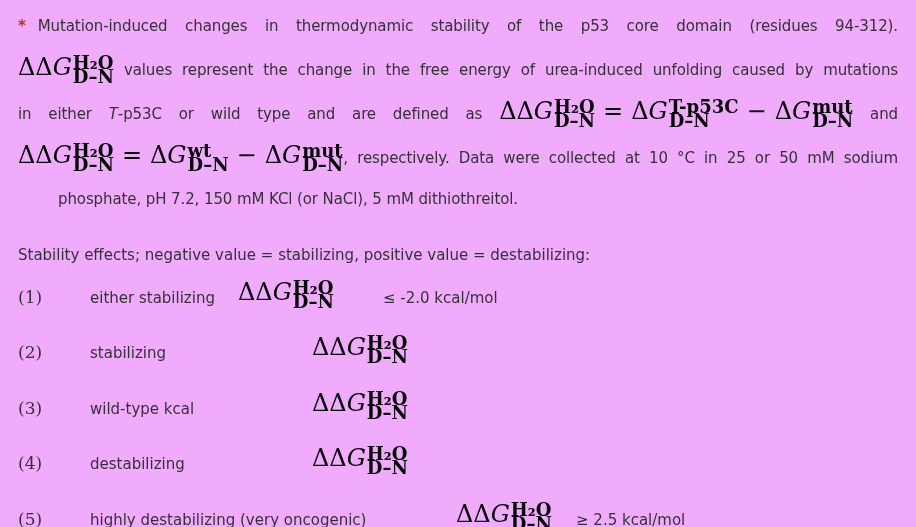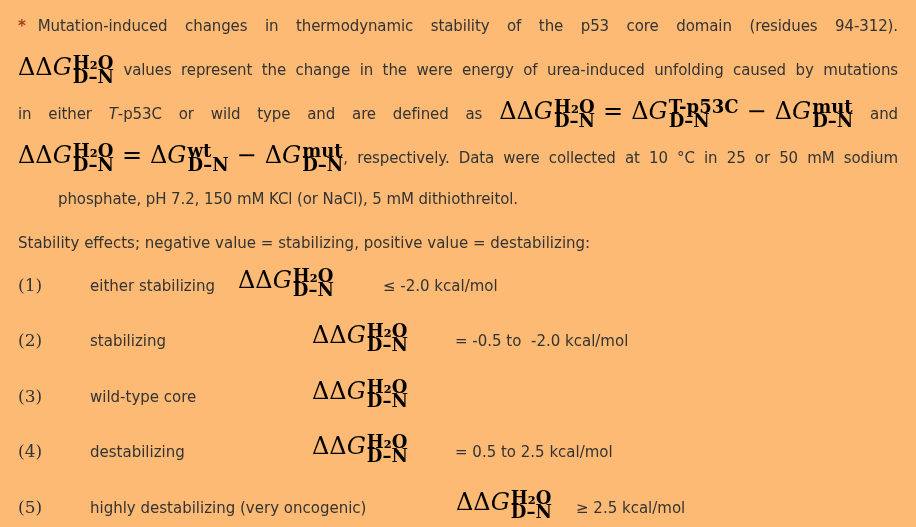--- a/index.html
+++ b/index.html
@@ -1,20 +1,20 @@
 <!DOCTYPE html>
 <html><head>
 <meta charset="utf-8">
 <style>
   html,body{margin:0;padding:0;background:#ffffff;}
   body{width:916px;height:527px;overflow:hidden;}
   .page{
     position:relative;width:916px;height:527px;
     font-family:"DejaVu Sans","Liberation Sans",sans-serif;
-    font-size:15px;color:#333333;background:#fdba74;
+    font-size:15px;color:#333333;background:#f0abfc;
   }
   .para{padding:6px 18px 0 18px;}
   .pline{
     line-height:41px;
     text-align:justify;
     text-align-last:justify;
     letter-spacing:-0.1px;
     white-space:normal;
   }
   .pline.left{text-align:left;text-align-last:left;margin-left:40px;}
@@ -26,21 +26,21 @@
   }
   .mG{font-style:italic;}
   .mstack{
     display:inline-block;vertical-align:-8px;
     font-size:18px;line-height:14px;text-align:left;
     letter-spacing:0;margin-left:1px;font-weight:bold;
   }
   .msup,.msub{display:block;}
   .mop{margin:0 8px;}
   
-  .intro{margin:12px 18px 0 18px;line-height:22px;text-align:left;}
+  .intro{margin:24px 18px 0 18px;line-height:22px;text-align:left;}
   
   .rows{position:relative;margin-top:6px;}
   .row{position:relative;height:55.4px;}
   .cell{position:absolute;top:17px;white-space:pre;}
   .num{left:18px;font-family:"DejaVu Serif","Liberation Serif",serif;font-size:17px;top:15px;color:#333333;}
   .label{left:90px;}
   .row .math{position:absolute;top:8px;left:312px;line-height:24px;}
   .value{left:455px;}
   .row-1 .math{left:238px;}
   .row-1 .value{left:383px;}
@@ -49,21 +49,21 @@
 </style>
 </head>
 <body>
 
 <div class="page">
 
   <div class="para">
 
     <div class="pline"><span class="asterisk">*</span><span>Mutation-induced changes in thermodynamic stability of the p53 core domain (residues 94-312).</span></div>
 
-    <div class="pline"><span class="math"><span class="mD">ΔΔ</span><span class="mG">G</span><span class="mstack"><span class="msup">H₂O</span><span class="msub">D–N</span></span></span> <span>values represent the change in the were energy of urea-induced unfolding caused by mutations</span></div>
+    <div class="pline"><span class="math"><span class="mD">ΔΔ</span><span class="mG">G</span><span class="mstack"><span class="msup">H₂O</span><span class="msub">D–N</span></span></span> <span>values represent the change in the free energy of urea-induced unfolding caused by mutations</span></div>
 
     <div class="pline"><span>in either</span> <span class="mG" style="font-family:inherit">T</span><span>-p53C or wild type and are defined as</span> <span class="math"><span>ΔΔ</span><span class="mG">G</span><span class="mstack"><span class="msup">H₂O</span><span class="msub">D–N</span></span><span class="mop">=</span><span>Δ</span><span class="mG">G</span><span class="mstack"><span class="msup">T-p53C</span><span class="msub">D–N</span></span><span class="mop">−</span><span>Δ</span><span class="mG">G</span><span class="mstack"><span class="msup">mut</span><span class="msub">D–N</span></span></span> <span>and</span></div>
 
     <div class="pline"><span class="math"><span>ΔΔ</span><span class="mG">G</span><span class="mstack"><span class="msup">H₂O</span><span class="msub">D–N</span></span><span class="mop">=</span><span>Δ</span><span class="mG">G</span><span class="mstack"><span class="msup">wt</span><span class="msub">D–N</span></span><span class="mop">−</span><span>Δ</span><span class="mG">G</span><span class="mstack"><span class="msup">mut</span><span class="msub">D–N</span></span></span><span>, respectively. Data were collected at 10 °C in 25 or 50 mM sodium</span></div>
 
     <div class="pline left"><span>phosphate, pH 7.2, 150 mM KCl (or NaCl), 5 mM dithiothreitol.</span></div>
   </div>
 
   <div class="intro">Stability effects; negative value = stabilizing, positive value = destabilizing:</div>
 
@@ -73,34 +73,32 @@
       <span class="cell num">(1)</span>
       <span class="cell label">either stabilizing</span>
       <span class="math"><span>ΔΔ</span><span class="mG">G</span><span class="mstack"><span class="msup">H₂O</span><span class="msub">D–N</span></span></span>
       <span class="cell value">≤ -2.0 kcal/mol</span>
     </div>
 
     <div class="row row-2">
       <span class="cell num">(2)</span>
       <span class="cell label">stabilizing</span>
       <span class="math"><span>ΔΔ</span><span class="mG">G</span><span class="mstack"><span class="msup">H₂O</span><span class="msub">D–N</span></span></span>
-      <span class="cell value">= -0.5 to  -2.0 kcal/mol</span>
     </div>
 
     <div class="row row-3">
       <span class="cell num">(3)</span>
-      <span class="cell label">wild-type core</span>
+      <span class="cell label">wild-type kcal</span>
       <span class="math"><span>ΔΔ</span><span class="mG">G</span><span class="mstack"><span class="msup">H₂O</span><span class="msub">D–N</span></span></span>
     </div>
 
     <div class="row row-4">
       <span class="cell num">(4)</span>
       <span class="cell label">destabilizing</span>
       <span class="math"><span>ΔΔ</span><span class="mG">G</span><span class="mstack"><span class="msup">H₂O</span><span class="msub">D–N</span></span></span>
-      <span class="cell value">= 0.5 to 2.5 kcal/mol</span>
     </div>
 
     <div class="row row-5">
       <span class="cell num">(5)</span>
       <span class="cell label">highly destabilizing (very oncogenic)</span>
       <span class="math"><span>ΔΔ</span><span class="mG">G</span><span class="mstack"><span class="msup">H₂O</span><span class="msub">D–N</span></span></span>
       <span class="cell value">≥ 2.5 kcal/mol</span>
     </div>
 
   </div>

